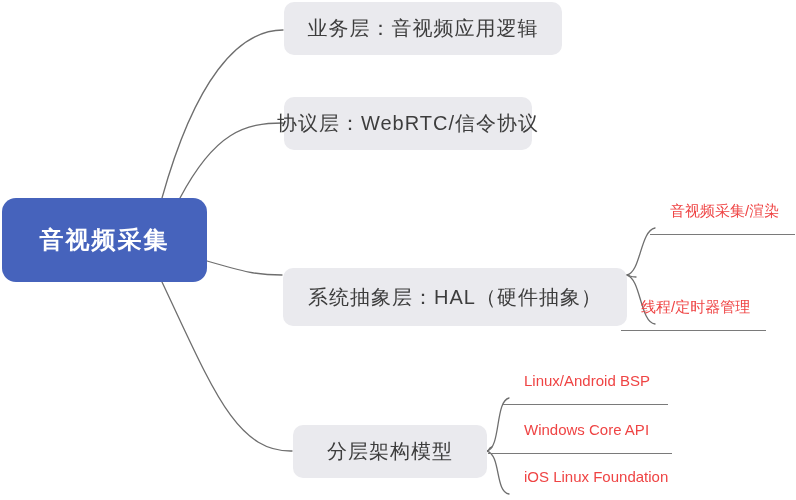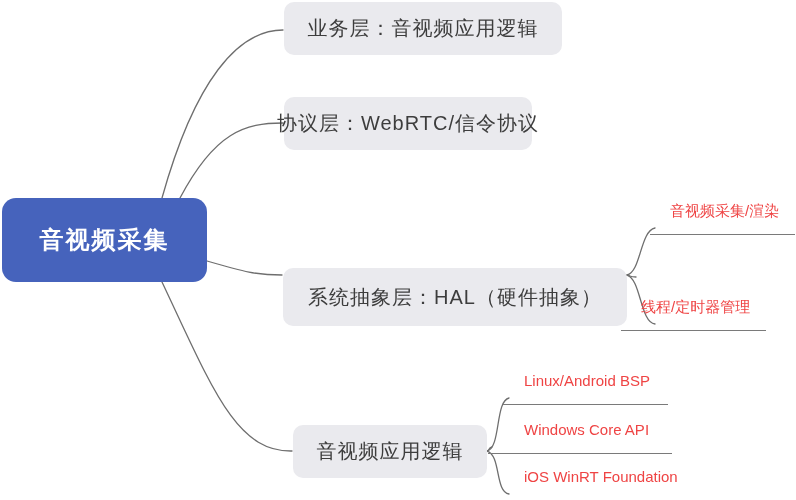--- a/index.html
+++ b/index.html
@@ -76,33 +76,33 @@
 
   <div class="node branch-node branch-2">
     <span>协议层：WebRTC/信令协议</span>
   </div>
 
   <div class="node branch-node branch-3">
     <span>系统抽象层：HAL（硬件抽象）</span>
   </div>
 
   <div class="node branch-node branch-4">
-    <span>音视频应用逻辑</span>
+    <span>分层架构模型</span>
   </div>
 
   <div class="child-node b3c1">
     <span>音视频采集/渲染</span>
   </div>
   <div class="child-node b3c3">
     <span>线程/定时器管理</span>
   </div>
 
   <div class="child-node b4c1">
     <span>Linux/Android BSP</span>
   </div>
   <div class="child-node b4c2">
     <span>Windows Core API</span>
   </div>
   <div class="child-node b4c3">
-    <span>iOS WinRT Foundation</span>
+    <span>iOS Linux Foundation</span>
   </div>
 
 </div>
 
 </body></html>

